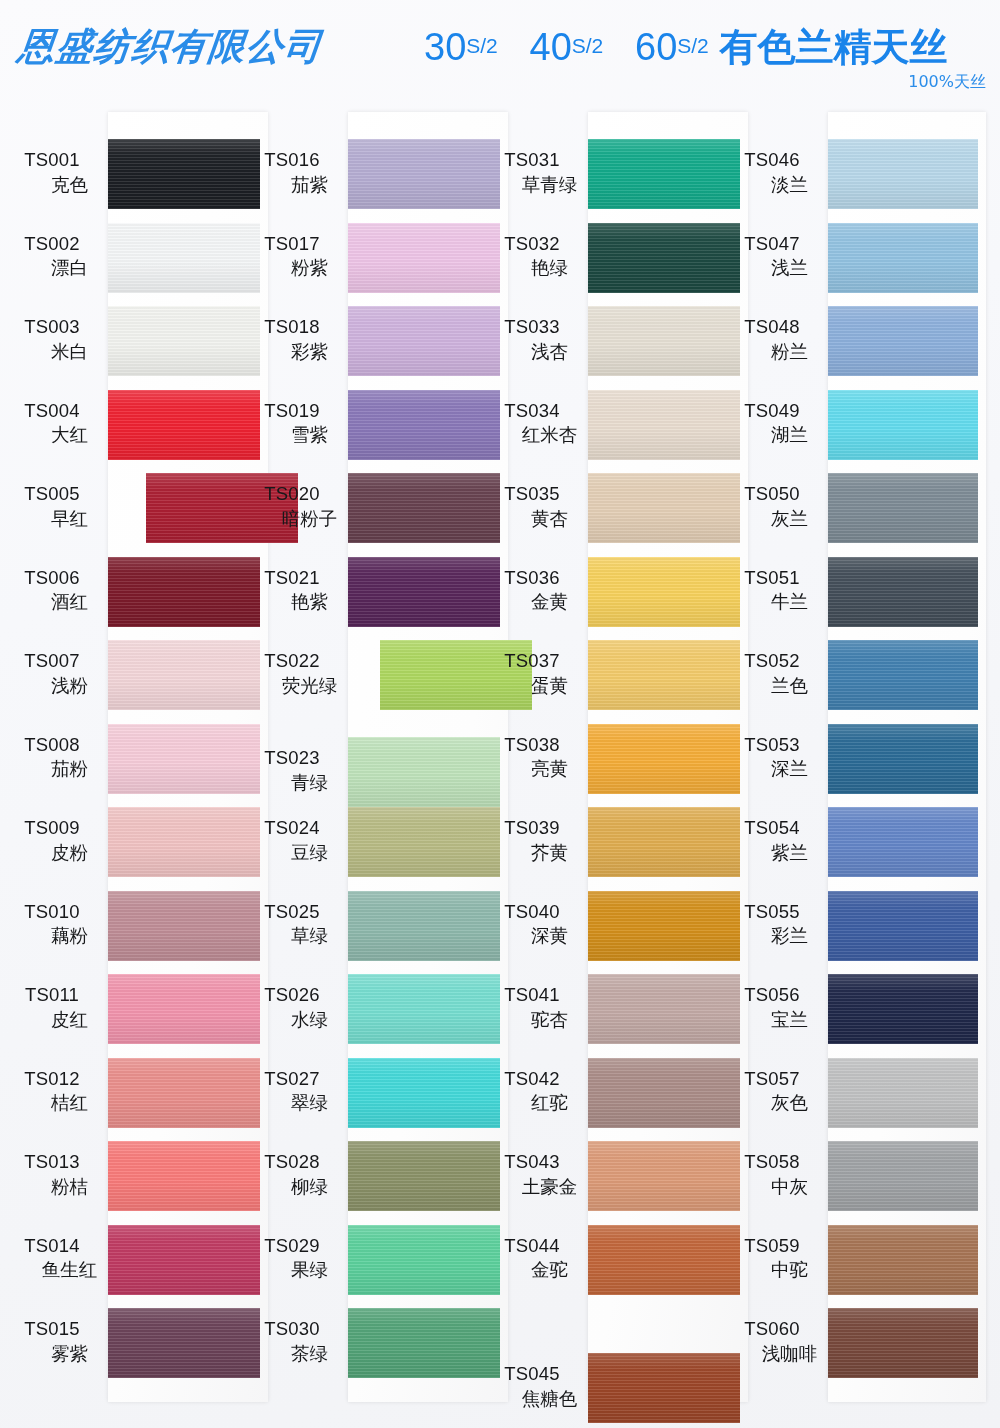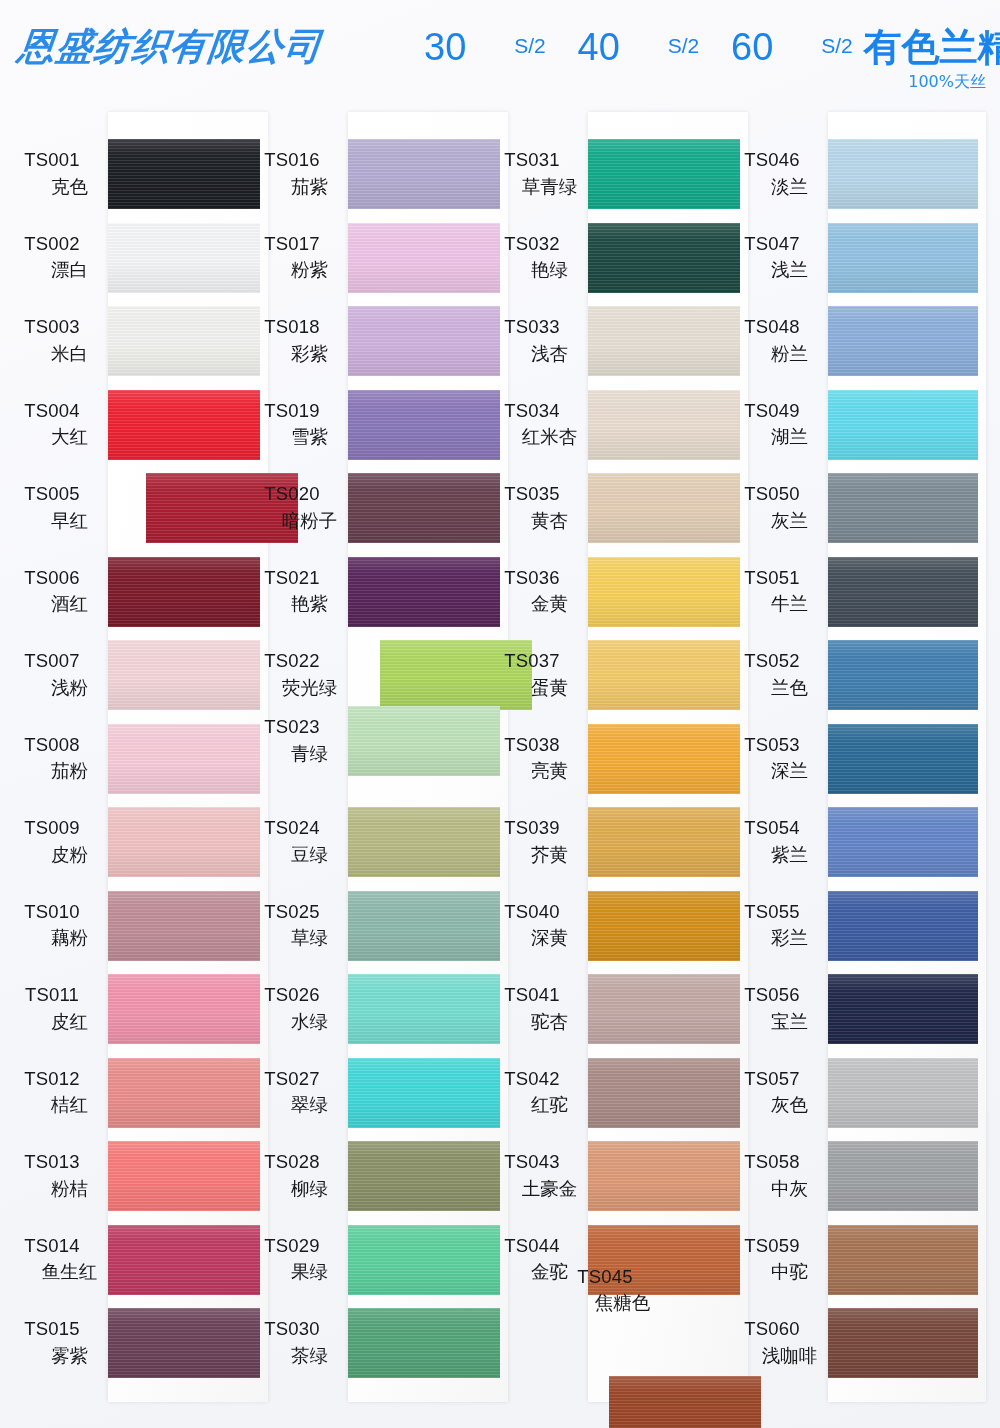--- a/index.html
+++ b/index.html
@@ -42,21 +42,20 @@
     top: 22px;
     font-size: 38px;
     color: #1a84ea;
     white-space: nowrap;
     font-family: "Liberation Sans", sans-serif;
     letter-spacing: 0px;
   }
   .counts .sup {
     font-size: 21px;
     vertical-align: 7px;
-    padding-left: 48px;
   }
   .counts .cn {
     font-weight: bold;
     letter-spacing: 0px;
   }
   .sub-note {
     position: absolute;
     right: 14px;
     top: 72px;
     font-size: 16px;
@@ -120,21 +119,21 @@
   }
   .code {
     display: block;
     font-size: 18.5px;
     font-family: "Liberation Sans", sans-serif;
     letter-spacing: 0.2px;
   }
   .cname {
     display: block;
     font-size: 18.5px;
-    font-family: Liberation Serif, serif;
+    font-family: Liberation Mono, monospace;
     margin-top: 2px;
     padding-left: 35px;
   }
   .swatch-wrap {
     flex: 1 1 auto;
     height: 83.5px;
     position: relative;
   }
   .swatch {
     position: absolute;
@@ -387,21 +386,21 @@
         </div>
         <div class="row" style="top: 525px; gap: 32px;">
           <div class="labels">
             <span class="code">TS022</span>
             <span class="cname">荧光绿</span>
           </div>
           <div class="swatch-wrap">
             <div class="swatch" style="background: rgb(174, 216, 96);"></div>
           </div>
         </div>
-        <div class="row" style="top: 591px;">
+        <div class="row" style="top: 622px;">
           <div class="labels">
             <span class="code">TS023</span>
             <span class="cname">青绿</span>
           </div>
           <div class="swatch-wrap">
             <div class="swatch" style="background: rgb(191, 227, 187);"></div>
           </div>
         </div>
         <div class="row" style="top: 692px;">
           <div class="labels">
@@ -590,21 +589,21 @@
         </div>
         <div class="row" style="top: 1109.5px;">
           <div class="labels">
             <span class="code">TS044</span>
             <span class="cname">金驼</span>
           </div>
           <div class="swatch-wrap">
             <div class="swatch" style="background: rgb(194, 102, 58);"></div>
           </div>
         </div>
-        <div class="row" style="top: 1157px; flex-direction: column;">
+        <div class="row" style="top: 1238px;">
           <div class="labels">
             <span class="code">TS045</span>
             <span class="cname">焦糖色</span>
           </div>
           <div class="swatch-wrap">
             <div class="swatch" style="background: rgb(156, 70, 40);"></div>
           </div>
         </div>
       </div>
   </div>

